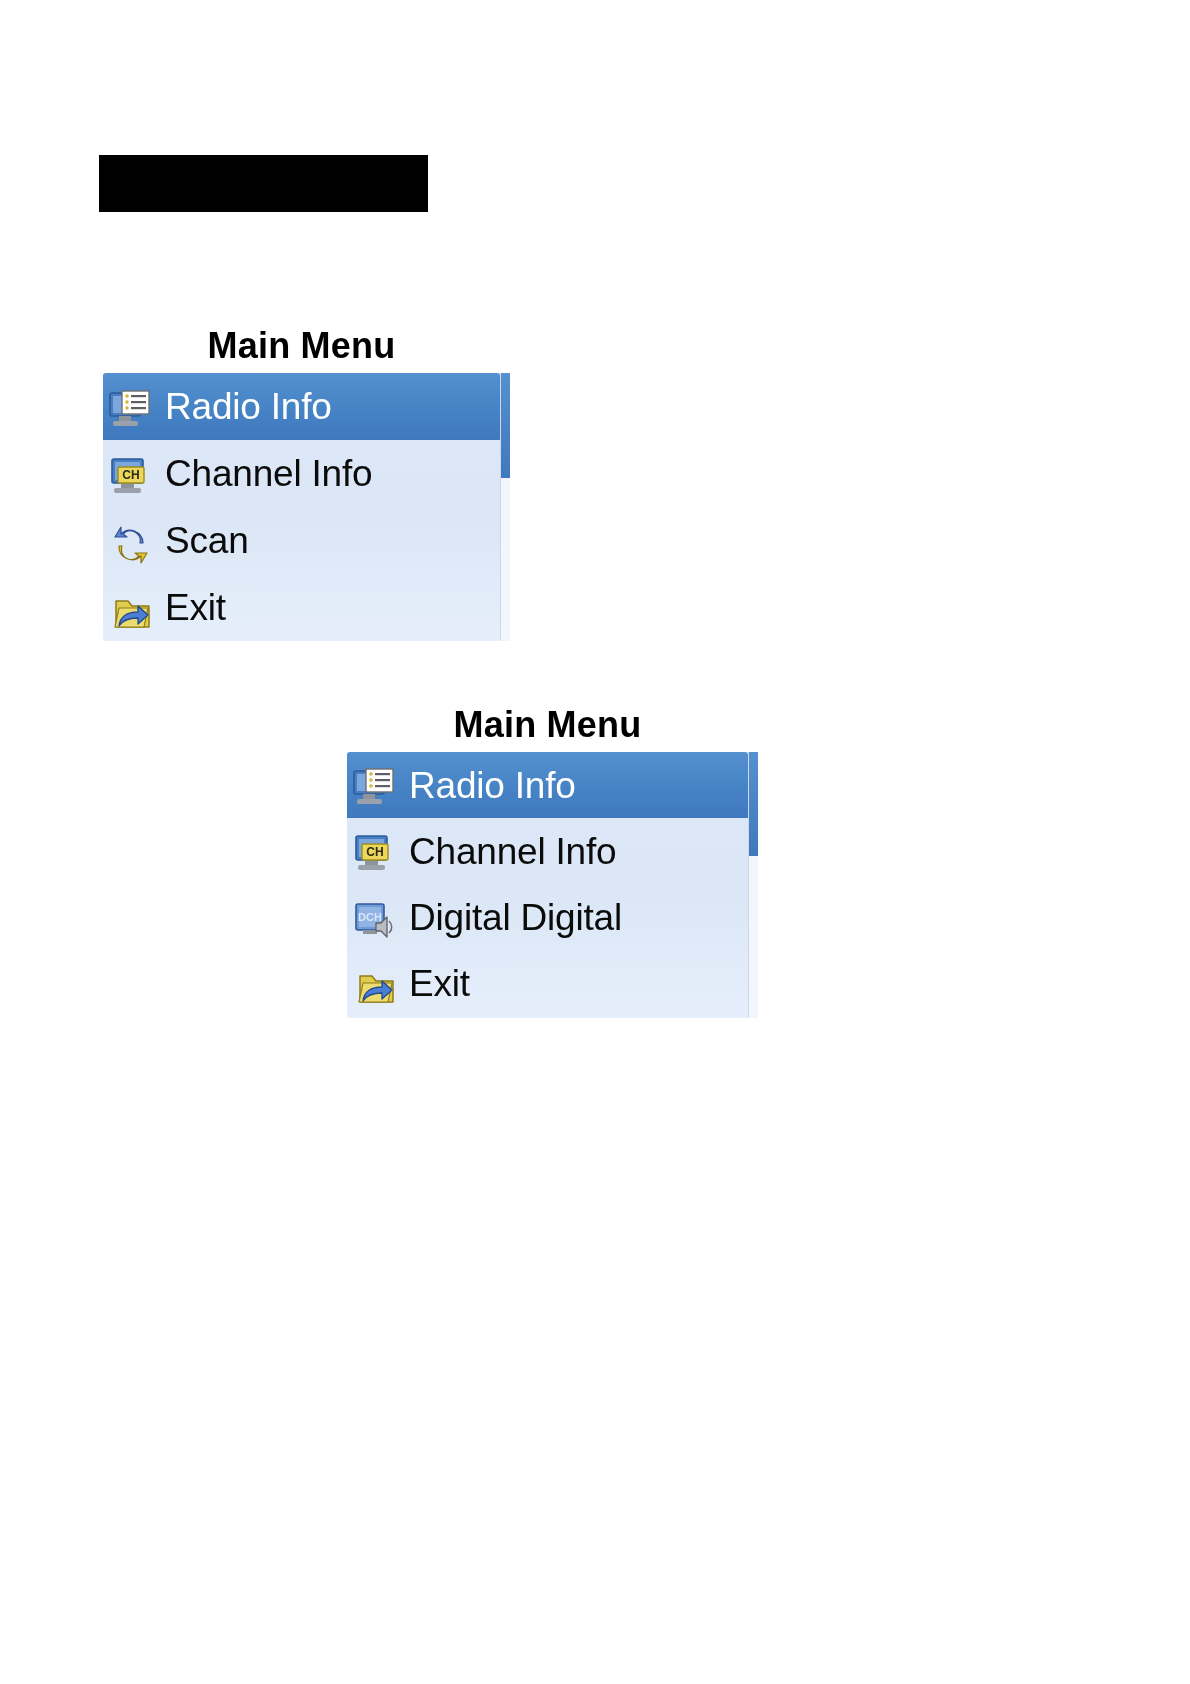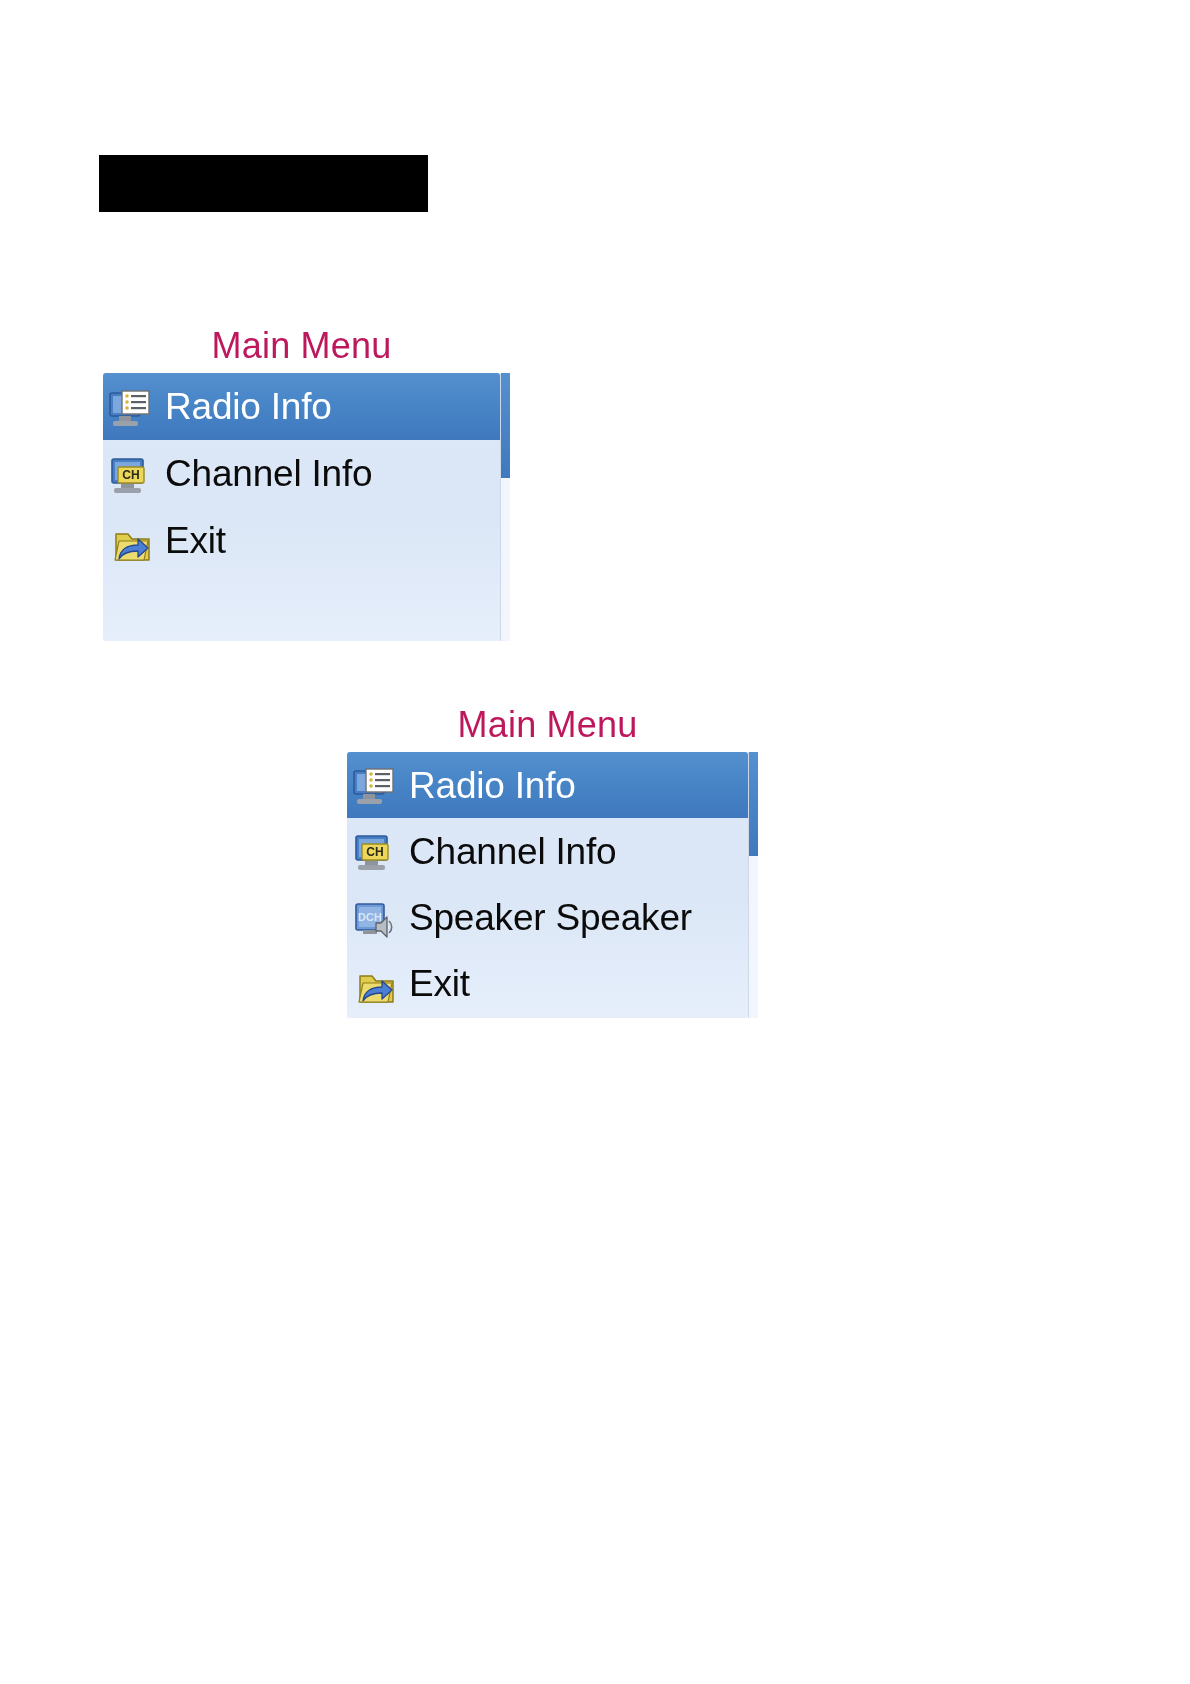--- a/index.html
+++ b/index.html
@@ -24,22 +24,22 @@
     background: #000000;
   }
 
   
   .menu-block {
     position: absolute;
   }
 
   .menu-title {
     font-size: 36px;
-    font-weight: normal;
-    color: #be185d;
+    font-weight: bold;
+    color: #000000;
     text-align: center;
     letter-spacing: 0.2px;
     line-height: 1.0;
     margin-bottom: 9px;
     font-family: "Liberation Sans", sans-serif;
   }
 
   .menu-panel {
     position: relative;
     background: linear-gradient(180deg, #dce8f7 0%, #dbe7f6 55%, #e6eefb 100%);
@@ -160,20 +160,29 @@
             <rect x="7" y="6" width="25" height="18" fill="#7ba7dc"></rect>
             <rect x="13" y="27" width="13" height="6" fill="#8d949c"></rect>
             <rect x="6" y="32" width="27" height="5" rx="2" fill="#9aa1aa"></rect>
             <rect x="10" y="11" width="26" height="16" rx="1.5" fill="#ecd75a" stroke="#9c8c21" stroke-width="1.4"></rect>
             <text x="23" y="23" font-family="Liberation Sans, sans-serif" font-size="12" font-weight="bold" fill="#2a2a16" text-anchor="middle">CH</text>
           </svg>
         </span>
         <span class="label">Channel Info</span>
       </div>
 
+      <div class="menu-item">
+        <span class="icon-slot">
+          <svg width="44" height="44" viewBox="0 0 44 44">
+            <path d="M34 20 A13 13 0 0 0 12 11 L12 4 L6 14 L18 14 L14 11 A10 10 0 0 1 31 20 Z" fill="#5f86d0" stroke="#2f4f9a" stroke-width="1.2" stroke-linejoin="round"></path>
+            <path d="M10 23 A13 13 0 0 0 32 33 L32 40 L38 30 L26 30 L30 33 A10 10 0 0 1 13 23 Z" fill="#e3c432" stroke="#8c7515" stroke-width="1.2" stroke-linejoin="round"></path>
+          </svg>
+        </span>
+        <span class="label">Scan</span>
+      </div>
 
       <div class="menu-item">
         <span class="icon-slot">
           <svg width="46" height="42" viewBox="0 0 46 42">
             <path d="M8 9 L20 9 L24 14 L41 14 L41 35 L8 35 Z" fill="#e0cd4e" stroke="#8e7c17" stroke-width="1.5" stroke-linejoin="round"></path>
             <path d="M11 16 L40 16 L36 35 L7 35 Z" fill="#ecdc70" stroke="#8e7c17" stroke-width="1.2" stroke-linejoin="round"></path>
             <path d="M30 20 L30 14 L40 23 L30 32 L30 26 C20 26 14 29 11 34 C12 25 19 20 30 20 Z" fill="#4b7fd4" stroke="#25488f" stroke-width="1.3" stroke-linejoin="round"></path>
           </svg>
         </span>
         <span class="label">Exit</span>
@@ -228,21 +237,21 @@
         <span class="icon-slot">
           <svg width="46" height="44" viewBox="0 0 46 44">
             <rect x="4" y="5" width="28" height="26" rx="2" fill="#6f9ad8" stroke="#32599c" stroke-width="1.6"></rect>
             <rect x="7" y="8" width="22" height="20" fill="#91b4e4"></rect>
             <text x="18" y="22" font-family="Liberation Sans, sans-serif" font-size="11" font-weight="bold" fill="#d8e6f8" text-anchor="middle">DCH</text>
             <rect x="11" y="31" width="14" height="4" fill="#8d949c"></rect>
             <path d="M24 24 L29 24 L35 18 L35 38 L29 32 L24 32 Z" fill="#b8bdc4" stroke="#5c6067" stroke-width="1.3" stroke-linejoin="round"></path>
             <path d="M37 22 A8 8 0 0 1 37 34" fill="none" stroke="#6a6e75" stroke-width="1.6"></path>
           </svg>
         </span>
-        <span class="label">Speaker Speaker</span>
+        <span class="label">Digital Digital</span>
       </div>
 
       <div class="menu-item">
         <span class="icon-slot">
           <svg width="46" height="42" viewBox="0 0 46 42">
             <path d="M8 9 L20 9 L24 14 L41 14 L41 35 L8 35 Z" fill="#e0cd4e" stroke="#8e7c17" stroke-width="1.5" stroke-linejoin="round"></path>
             <path d="M11 16 L40 16 L36 35 L7 35 Z" fill="#ecdc70" stroke="#8e7c17" stroke-width="1.2" stroke-linejoin="round"></path>
             <path d="M30 20 L30 14 L40 23 L30 32 L30 26 C20 26 14 29 11 34 C12 25 19 20 30 20 Z" fill="#4b7fd4" stroke="#25488f" stroke-width="1.3" stroke-linejoin="round"></path>
           </svg>
         </span>

